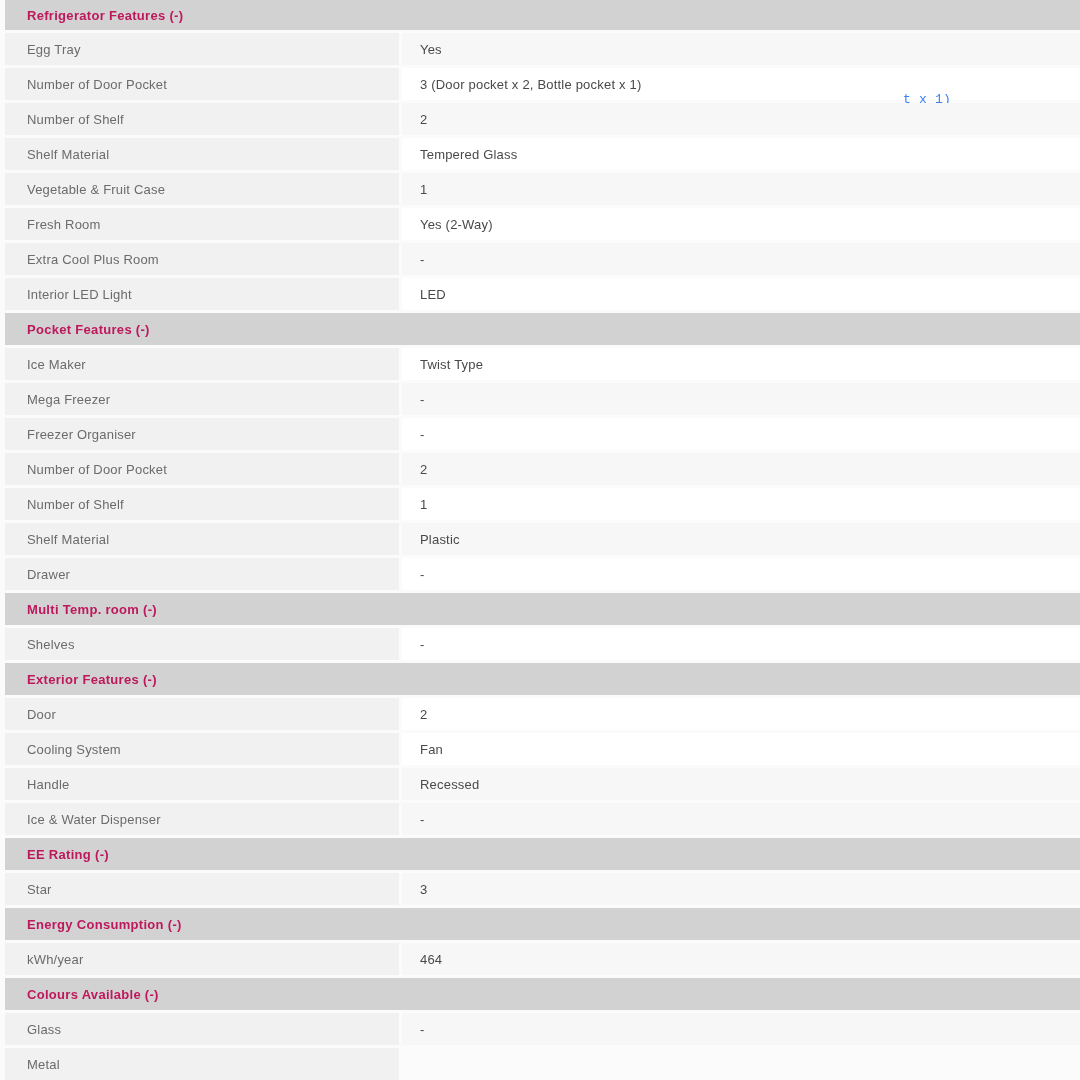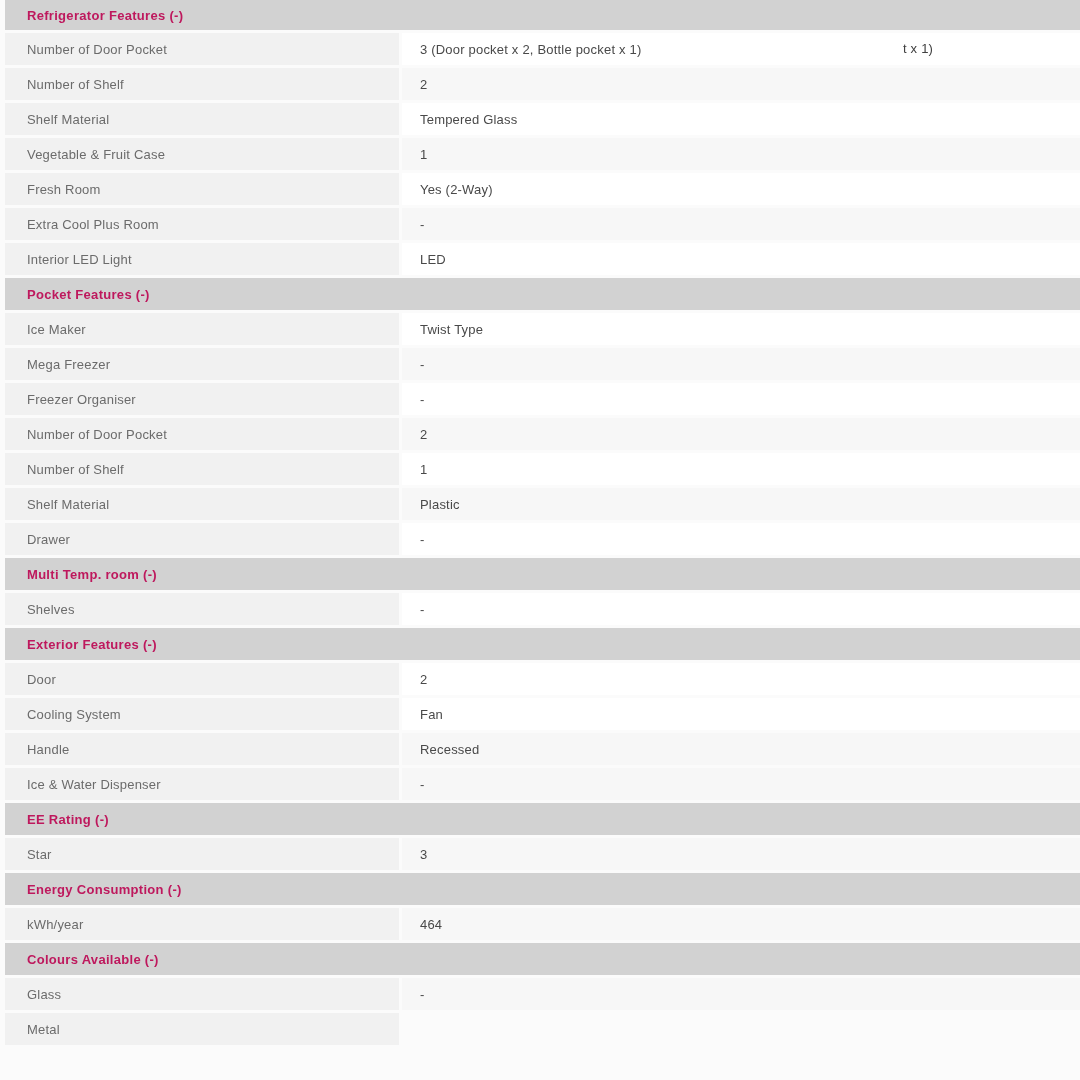--- a/index.html
+++ b/index.html
@@ -54,34 +54,39 @@
     padding-left: 18px;
     font-size: 13px;
     color: #494949;
     letter-spacing: 0.2px;
     position: relative;
   }
   .spec-value.alt { background: #f7f7f7; }
   .overflow-fragment {
     position: absolute;
     left: 501px;
-    top: 0;
+    top: 16px;
     height: 32px;
     line-height: 32px;
     font-size: 13px;
-    color: #404040;
+    color: #3b82f6;
     letter-spacing: 0.2px;
     white-space: nowrap;
+    font-family: Liberation Mono, monospace;
   }
 </style>
 </head>
 <body>
 
 <div id="spec-table">
     <div class="section-header first">Refrigerator Features (-)</div>
+    <div class="spec-row">
+      <div class="spec-label">Egg Tray</div>
+      <div class="spec-value alt">Yes</div>
+    </div>
     <div class="spec-row">
       <div class="spec-label">Number of Door Pocket</div>
       <div class="spec-value">3 (Door pocket x 2, Bottle pocket x 1)<span class="overflow-fragment">t x 1)</span></div>
     </div>
     <div class="spec-row">
       <div class="spec-label">Number of Shelf</div>
       <div class="spec-value alt">2</div>
     </div>
     <div class="spec-row">
       <div class="spec-label">Shelf Material</div>

